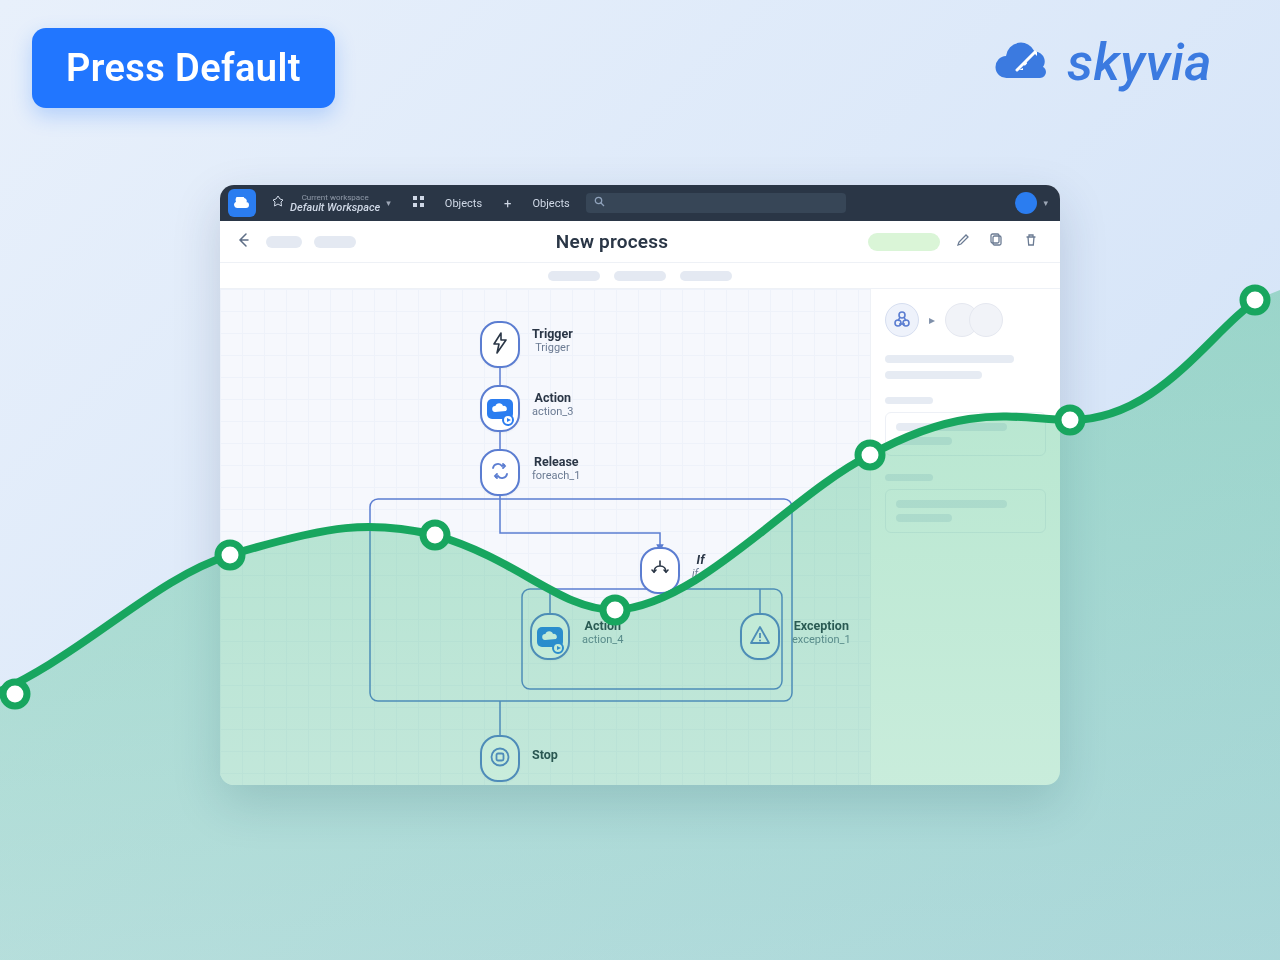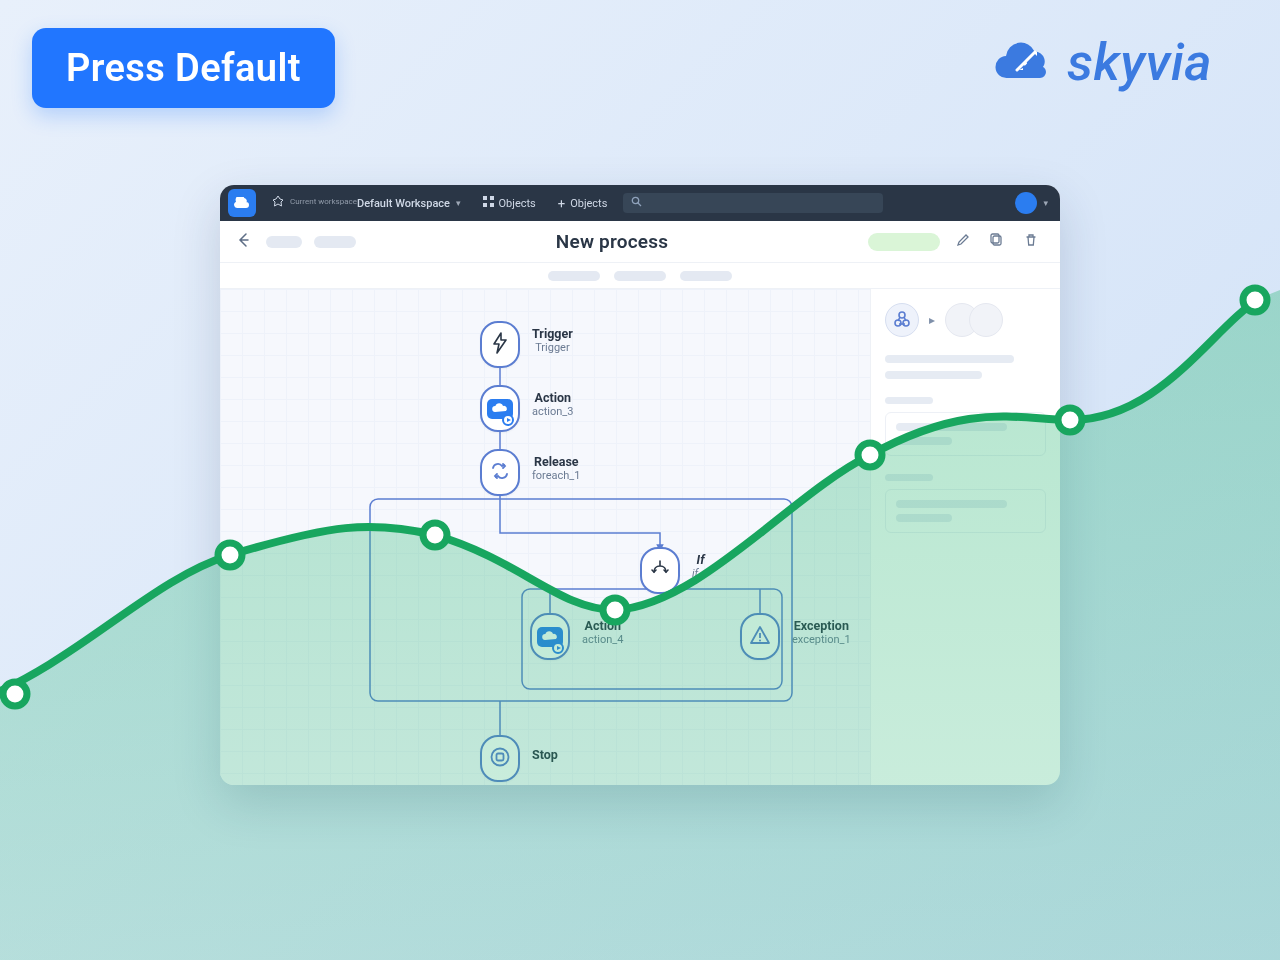--- a/index.html
+++ b/index.html
@@ -22,25 +22,25 @@
   
   .topbar {
     height: 36px; background: #2a3646; display: flex; align-items: center; color: #cfd8e6;
     padding: 0 8px; gap: 10px; font-size: 11px;
   }
   .logo-square {
     width: 28px; height: 28px; background: #2b7df0; border-radius: 6px;
     display: flex; align-items: center; justify-content: center;
   }
   .ws { display: flex; align-items: center; gap: 6px; padding: 0 6px; }
-  .ws-col { display:flex; flex-direction: row; line-height: 1; text-align: center; }
+  .ws-col { display:flex; flex-direction: column; line-height: 1; text-align: center; }
   .ws-small { font-size: 8px; opacity: .6; }
-  .ws-name { font-size: 11px; font-weight: 500; }
+  .ws-name { font-size: 11px; font-weight: 500; font-style: italic; }
   .chev { font-size: 9px; opacity: .7; }
-  .tb-item { display:flex; align-items:center; gap:5px; padding:0 6px; font-size: 11px; color:#cfd8e6; }
+  .tb-item { display:flex; align-items:center; gap:21px; padding:0 6px; font-size: 11px; color:#cfd8e6; }
   .tb-search { flex:1; max-width: 260px; height: 20px; background:#374657; border-radius: 4px; display:flex; align-items:center; padding:0 8px; color:#8fa2bb; font-size:11px; }
   .tb-right { margin-left:auto; display:flex; align-items:center; gap:6px; padding-right:4px; }
   .avatar { width:22px; height:22px; border-radius: 50%; background:#2b7df0; }
   
   .crumb { height: 42px; display:flex; align-items:center; gap:12px; padding:12px 18px; border-bottom:1px solid #eef1f6; }
   .back-ic { color:#5e6e86; }
   .pill { height:12px; border-radius:6px; background:#e4e9f2; }
   .pill.a { width:36px; } .pill.b { width:42px; }
   .crumb-title { flex:1; text-align:center; font-size:19px; font-weight:600; color:#2a3646; letter-spacing:.2px; }
   .status-chip { width:72px; height:18px; border-radius:9px; background:#daf5d7; }

